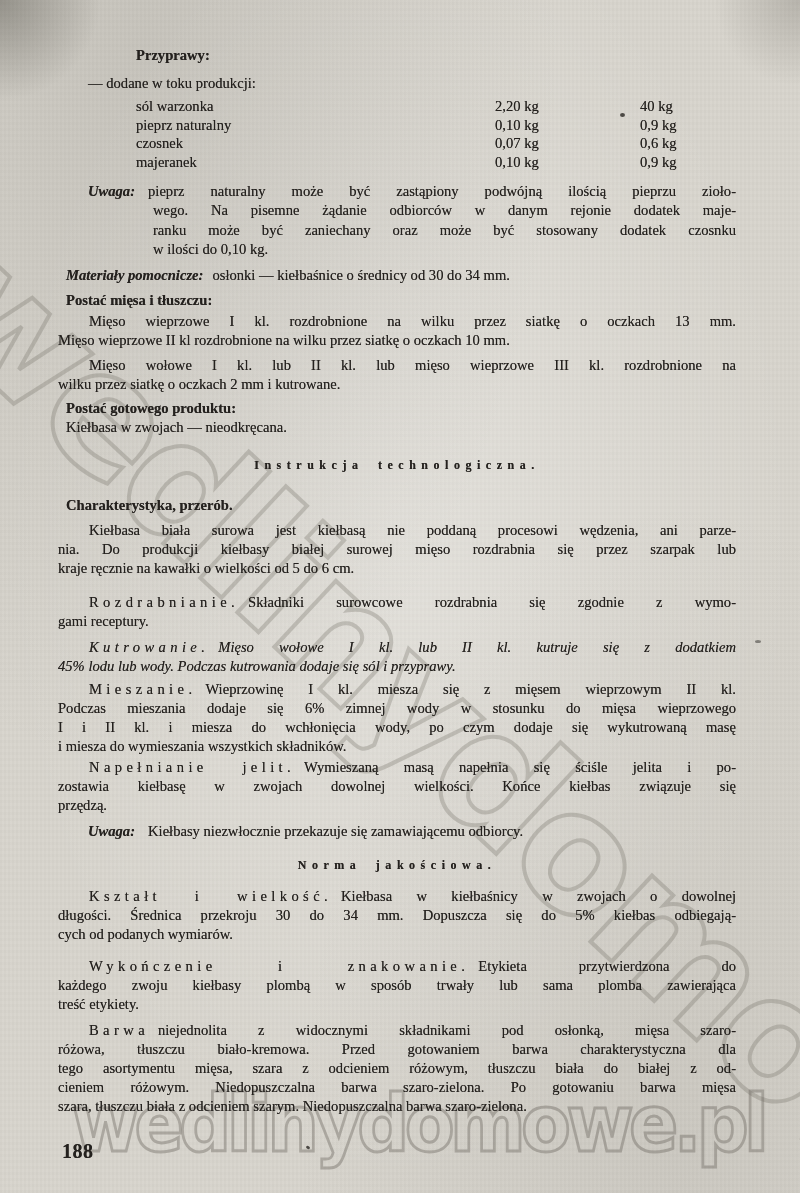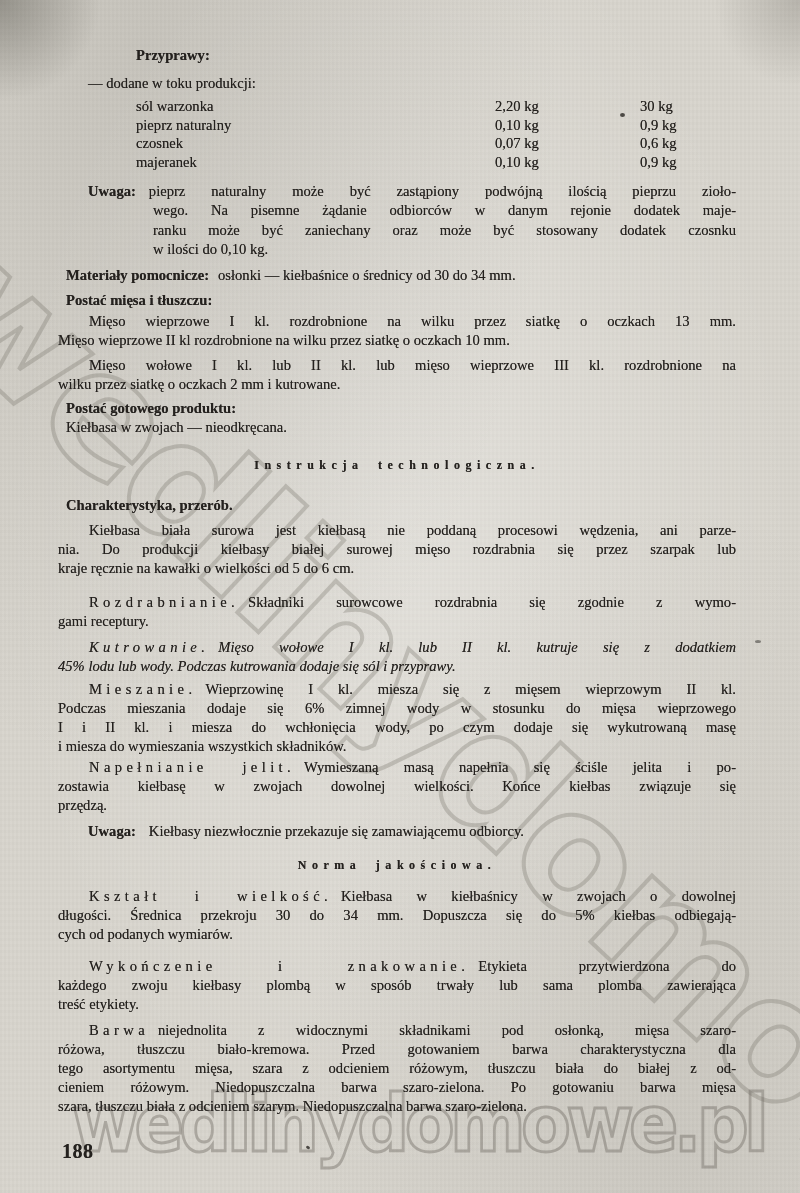--- a/index.html
+++ b/index.html
@@ -20,21 +20,21 @@
       #d8d5cd;
     font-family:"Liberation Serif","DejaVu Serif",serif;
     color:#24211e;
   }
   .content{
     position:relative;z-index:2;
     padding:46px 64px 0 58px;
     font-size:14.6px;line-height:19px;
     text-shadow:0 0 .5px rgba(36,33,30,.65);
   }
-  .b{font-weight:700;}
+  .b{font-weight:700;font-style:italic;}
   .line{text-align:left;}
   .j{text-align:justify;text-align-last:justify;}
   .lbl{font-weight:700;}
   .ind-lg{padding-left:78px;}
   .ind-md{padding-left:30px;}
   .ind-sm{padding-left:8px;}
   .ti{text-indent:31px;}
   .hang-cont{padding-left:95px;}
   .gap{margin-right:13px;}
   .gap-sm{margin-right:9px;}
@@ -110,21 +110,21 @@
 
   <div class="content">
 
     <div class="line lbl ind-lg">Przyprawy:</div>
     <div class="line ind-md m-sub">— dodane w toku produkcji:</div>
 
     <div class="m-table">
       <div class="trow">
         <span class="tname">sól warzonka</span>
         <span class="tv1">2,20 kg</span>
-        <span class="tv2">30  kg</span>
+        <span class="tv2">40  kg</span>
       </div>
       <div class="trow">
         <span class="tname">pieprz naturalny</span>
         <span class="tv1">0,10 kg</span>
         <span class="tv2">0,9 kg</span>
       </div>
       <div class="trow">
         <span class="tname">czosnek</span>
         <span class="tv1">0,07 kg</span>
         <span class="tv2">0,6 kg</span>

